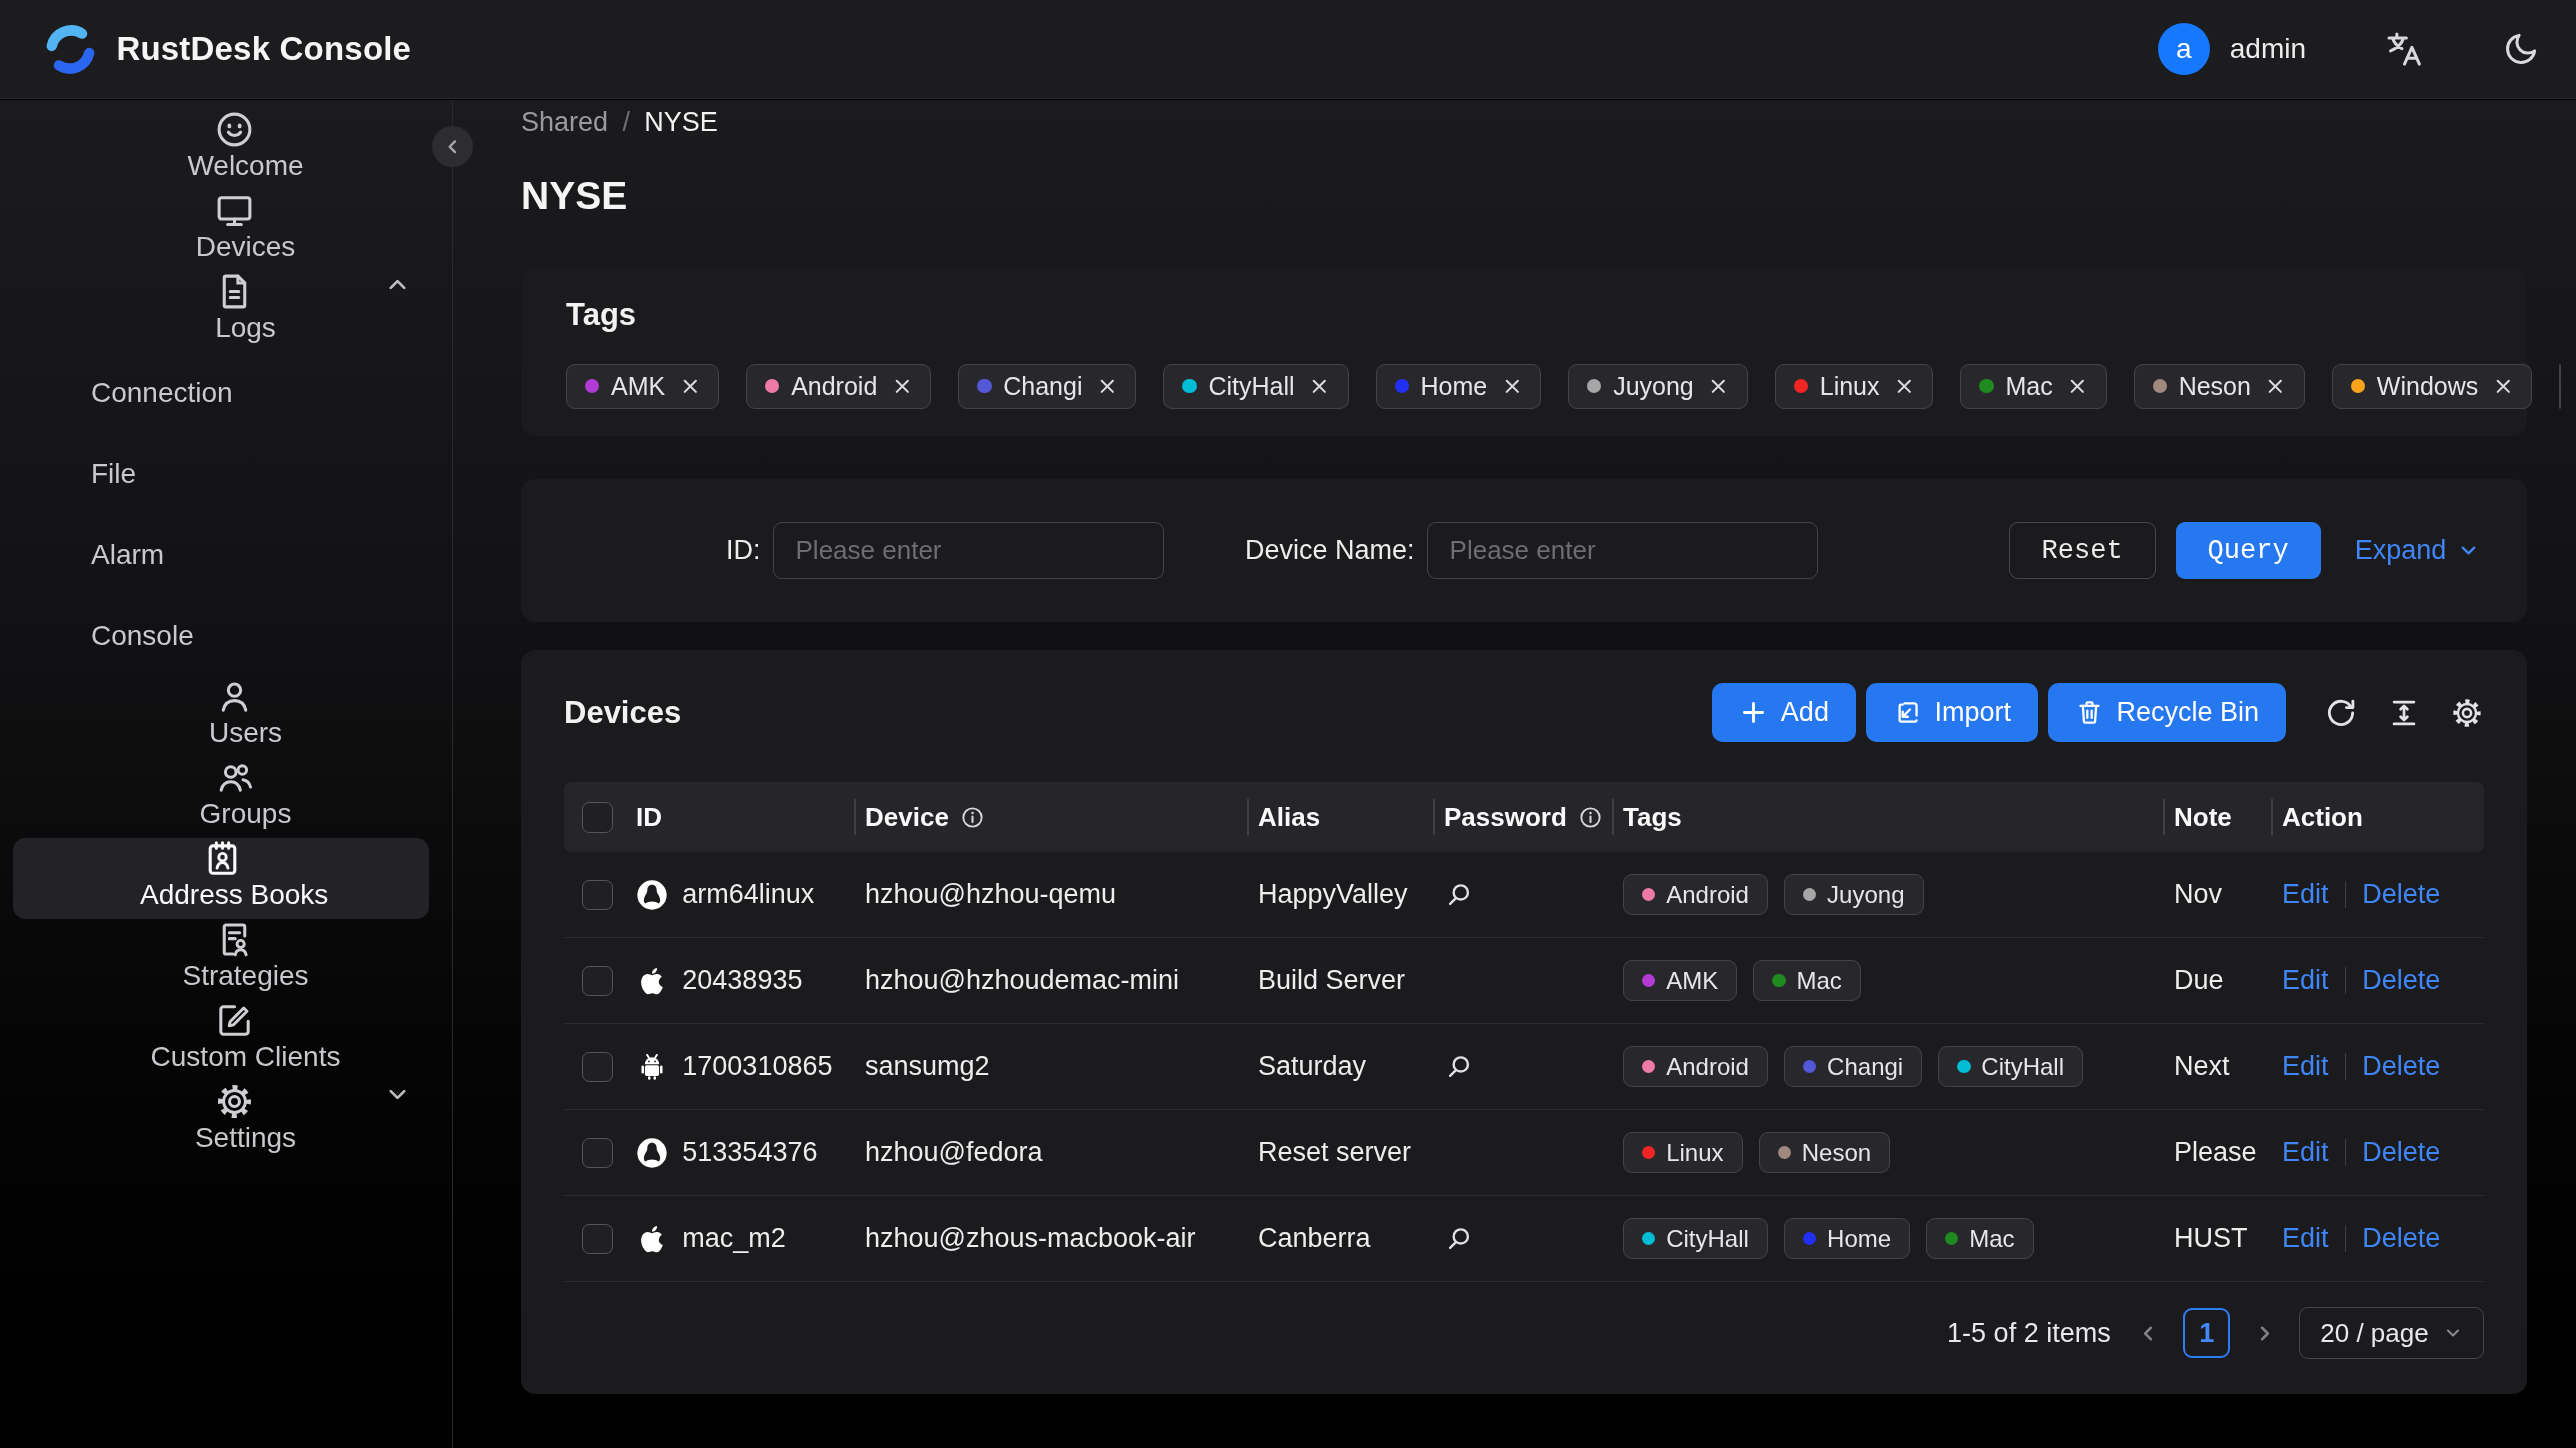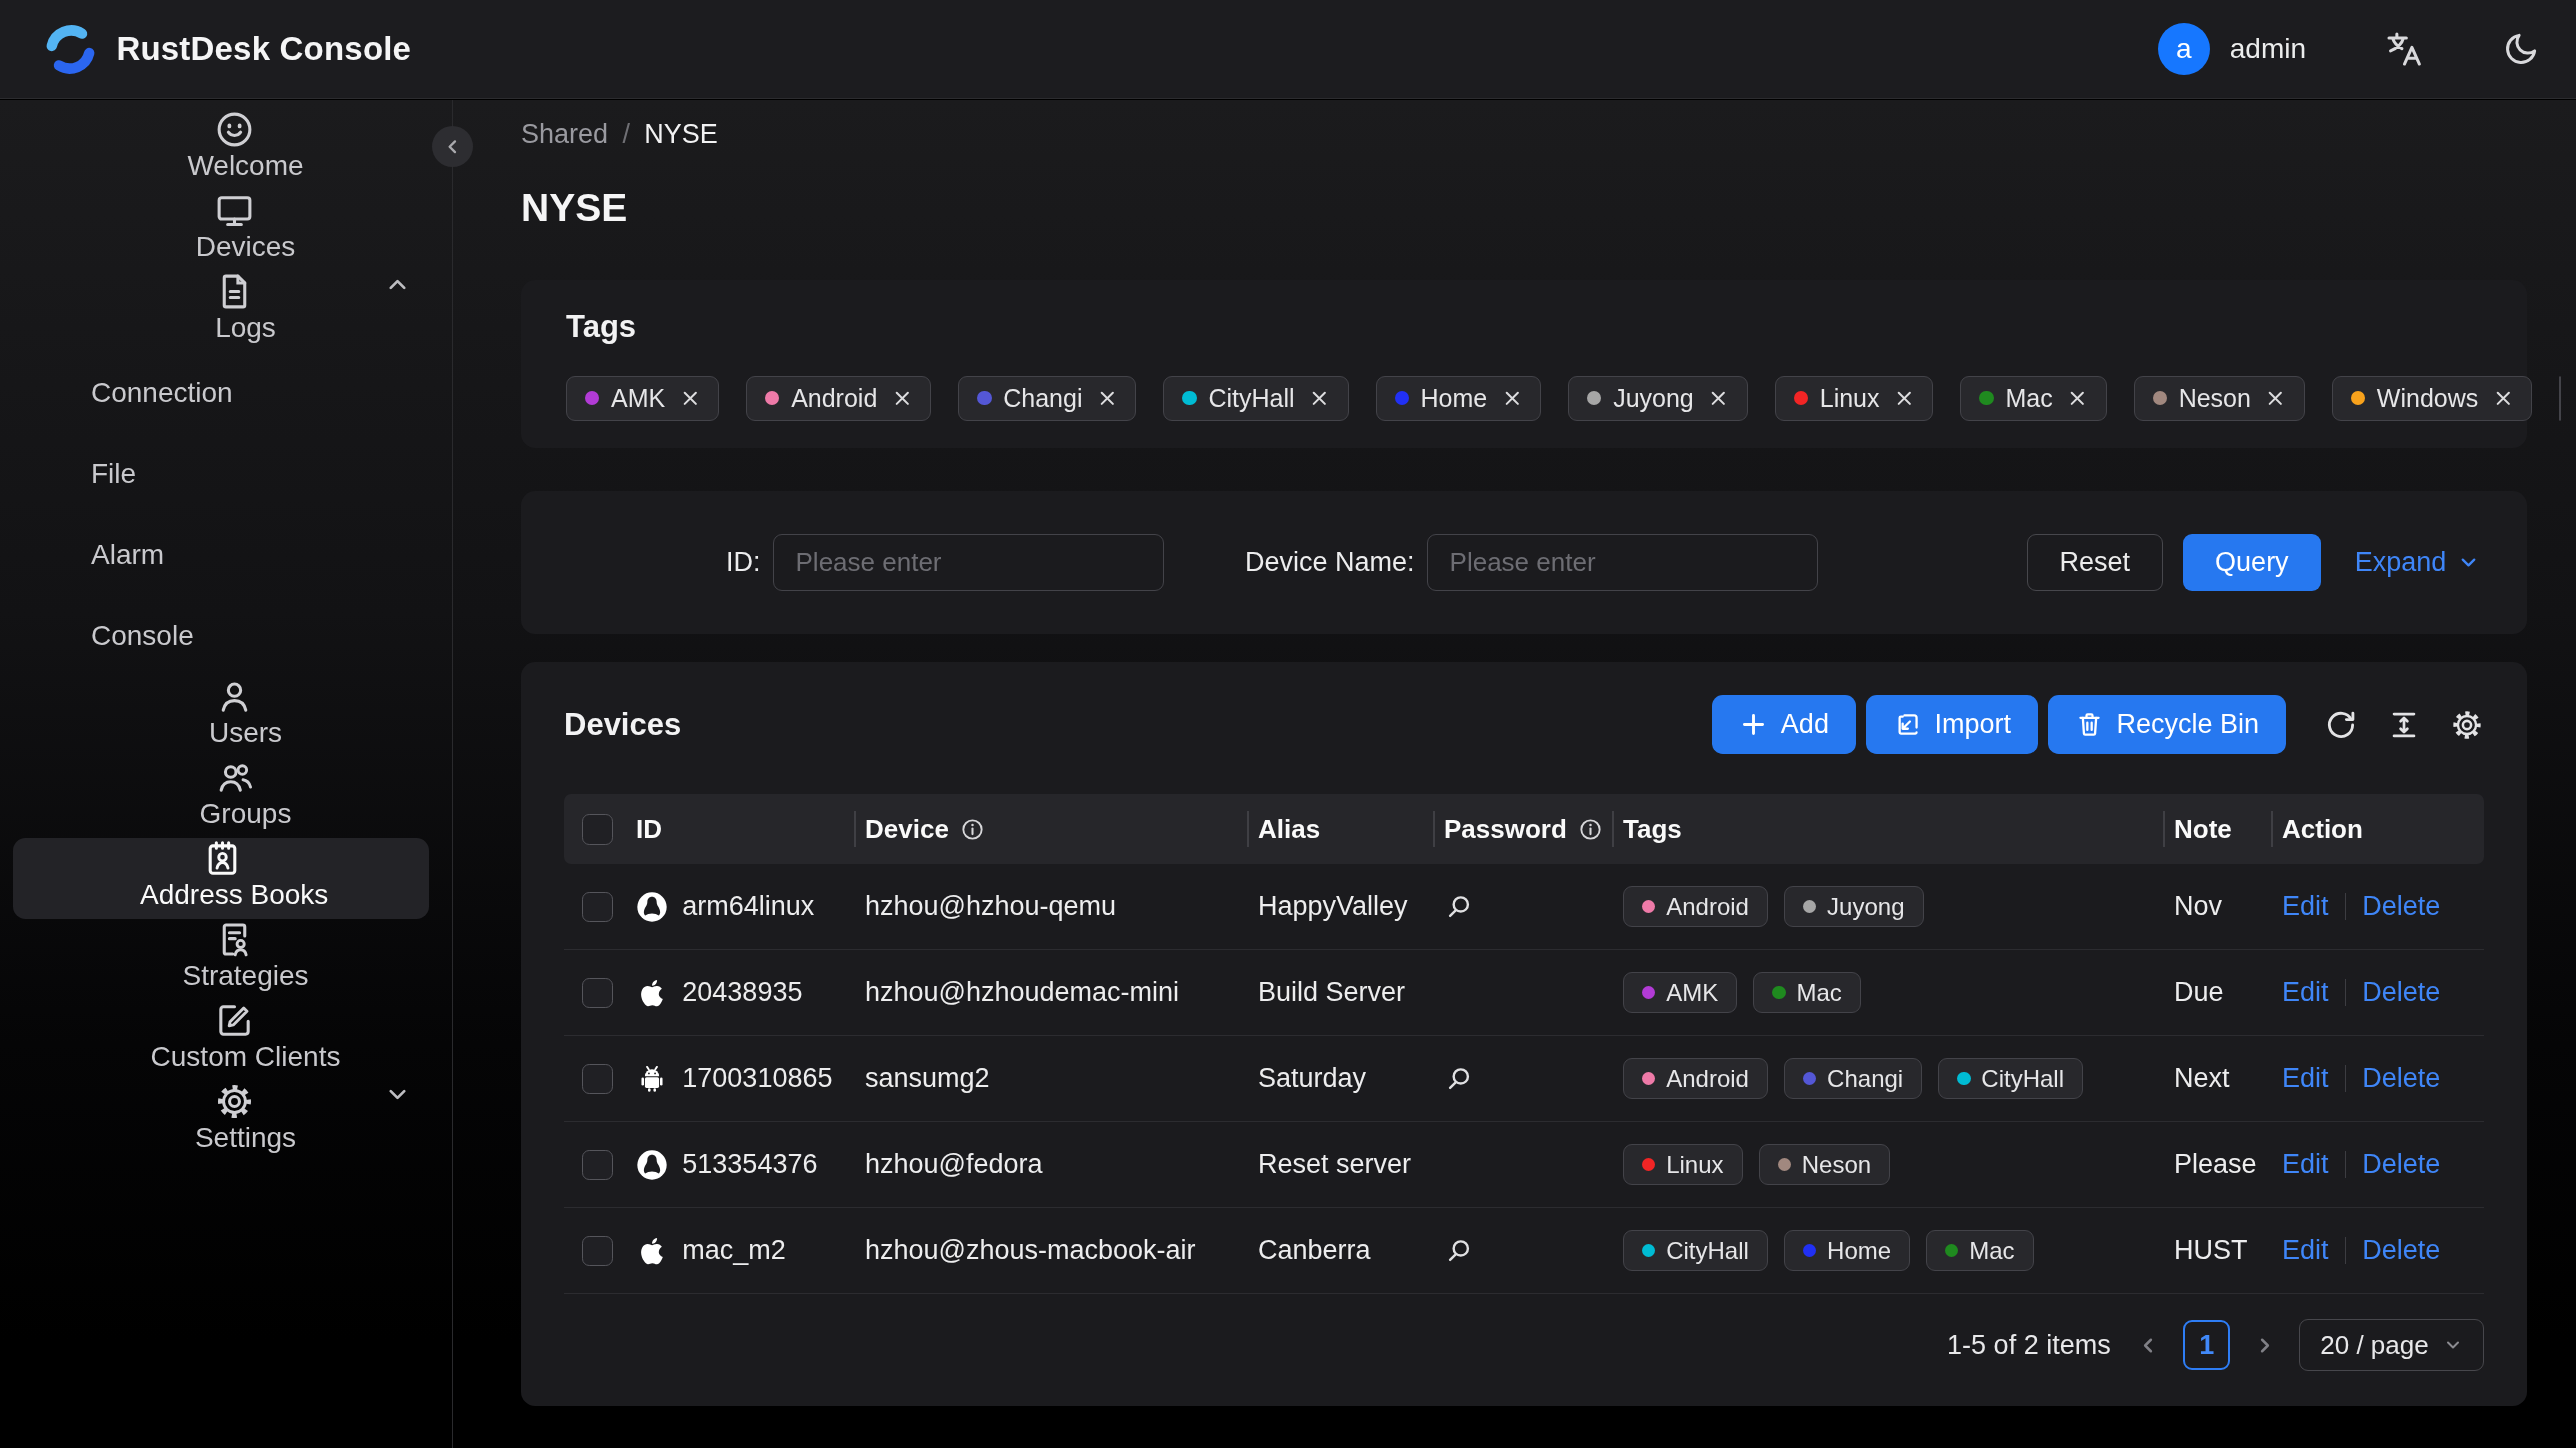--- a/index.html
+++ b/index.html
@@ -39,21 +39,21 @@
   .nav-item .chev{position:absolute;right:41px;color:#bdbdc1;display:flex;}
   .nav-item .chev svg{width:27px;height:27px;}
   .nav-sub{height:81px;display:flex;align-items:center;padding-left:91px;font-size:28px;color:var(--txt-dim);cursor:pointer;}
   .nav-item.active{background:#232327;border-radius:12.5px;margin:0 23px 0 13.4px;padding-left:26px;color:#fafafa;}
   .nav-item.active .nico{color:#fafafa;}
   .collapse-btn{position:absolute;left:432px;top:26px;width:41px;height:41px;border-radius:50%;
     background:#2d2d31;display:flex;align-items:center;justify-content:center;color:#a9a9ad;z-index:6;cursor:pointer;}
   .collapse-btn svg{width:21.5px;height:21.5px;}
   
   .main{position:absolute;left:454px;top:0;width:2122px;height:100%;padding:0 0 0 67px;}
-  .breadcrumb{margin-top:19px;font-size:27px;display:flex;gap:14.3px;align-items:center;}
+  .breadcrumb{margin-top:7px;font-size:27px;display:flex;gap:14.3px;align-items:center;}
   .breadcrumb .bc-parent{color:var(--txt-faint);cursor:pointer;}
   .breadcrumb .bc-sep{color:#6f6f74;}
   .breadcrumb .bc-current{color:#f2f2f3;}
   .page-title{margin-top:36px;font-size:39px;font-weight:700;color:#f5f5f6;}
   .card{width:2006px;background:var(--card-bg);border-radius:14.3px;}
   .card.tags-card{margin-top:50px;height:168px;padding:29px 45px 0 45px;}
   .card-h{font-size:31px;font-weight:700;color:#f2f2f3;}
   .chip-row{display:flex;align-items:center;gap:27px;margin-top:30.5px;}
   .chip{height:45px;background:var(--chip-bg);border:1.8px solid var(--chip-border);border-radius:9px;
     display:flex;align-items:center;padding:0 18px;gap:11.7px;font-size:25px;color:#e6e6e8;}
@@ -63,21 +63,21 @@
   .add-tag{width:45px;height:45px;border:1.8px solid var(--chip-border);border-radius:9px;background:var(--chip-bg);
     color:#e6e6e8;display:flex;align-items:center;justify-content:center;cursor:pointer;}
   
   .card.filter-card{margin-top:43px;height:143px;display:flex;align-items:center;padding:0 47px 0 205px;}
   .f-label{font-size:27px;color:#ededee;margin-right:12.5px;white-space:nowrap;}
   .f-input{width:391px;height:57px;background:transparent;border:1.8px solid #434349;border-radius:9px;
     color:#ededee;font-size:26px;padding:0 21.5px;font-family:"Liberation Sans",sans-serif;outline:none;}
   .f-input::placeholder{color:#6d6d73;}
   .gap90{width:81px;flex:none;}
   .filter-card .spacer{flex:1;}
-  .btn{height:57px;border-radius:9px;font-size:27px;font-family:Liberation Sans, sans-serif;cursor:pointer;
+  .btn{height:57px;border-radius:9px;font-size:27px;font-family:Liberation Mono, monospace;cursor:pointer;
     display:inline-flex;align-items:center;justify-content:center;border:none;}
   .btn.ghost{background:transparent;border:1.8px solid #47474c;color:#ececec;padding:0 32px;}
   .btn.primary{background:var(--accent);color:#fff;padding:0 32px;}
   .expand{display:flex;align-items:center;gap:10.8px;color:var(--link);font-size:27px;margin-left:34px;cursor:pointer;}
   .expand svg{width:23px;height:23px;}
   
   .card.devices-card{margin-top:28px;height:744px;padding:0 43px;}
   .dev-head{display:flex;align-items:center;margin-top:0;height:118px;padding-top:7.2px;}
   .dev-head .spacer{flex:1;}
   .toolbar-btn{height:59px;border-radius:10.8px;background:var(--accent);color:#fff;font-size:27px;

